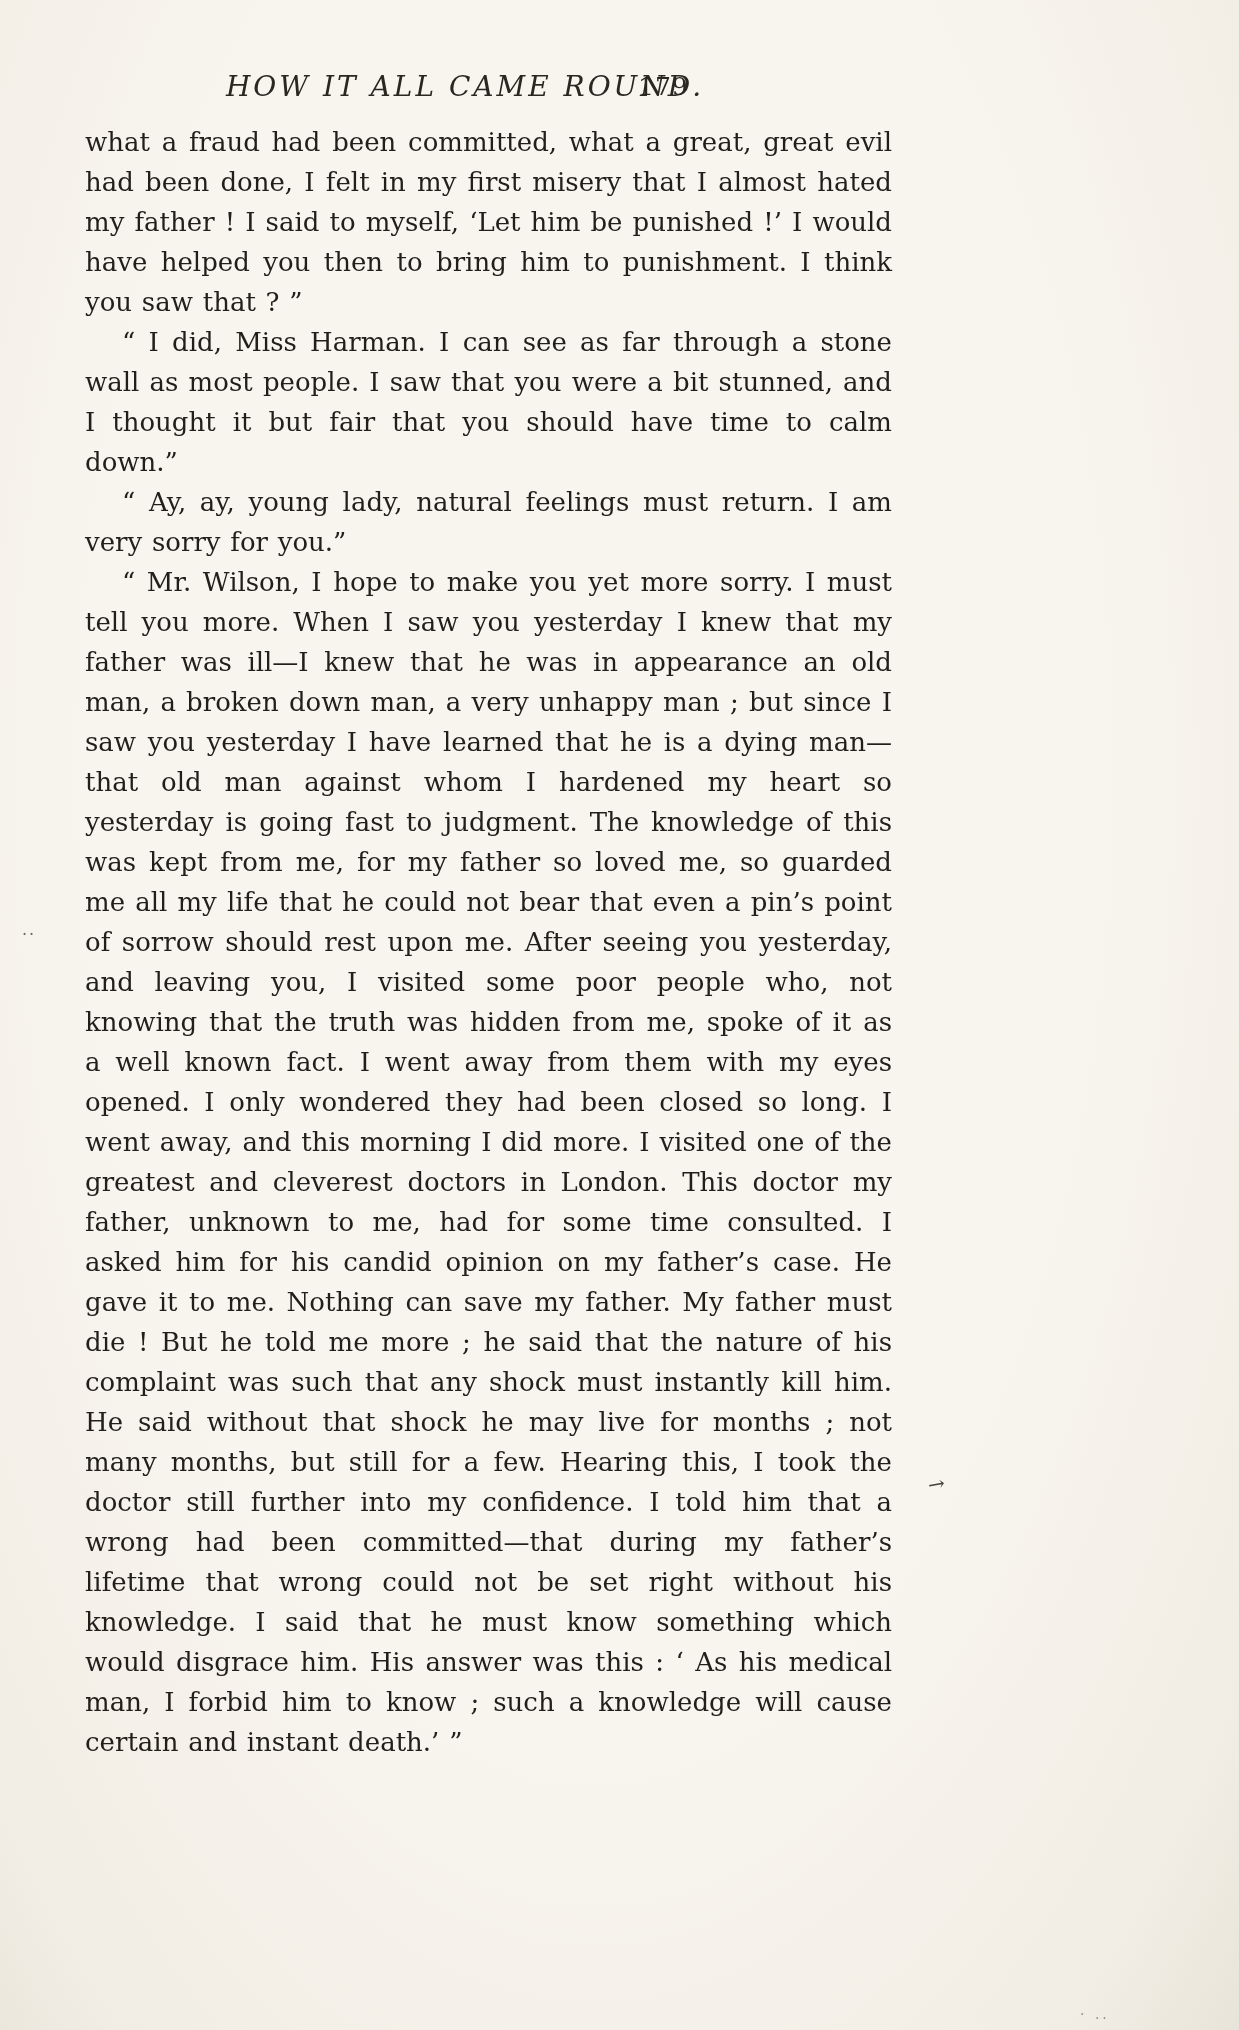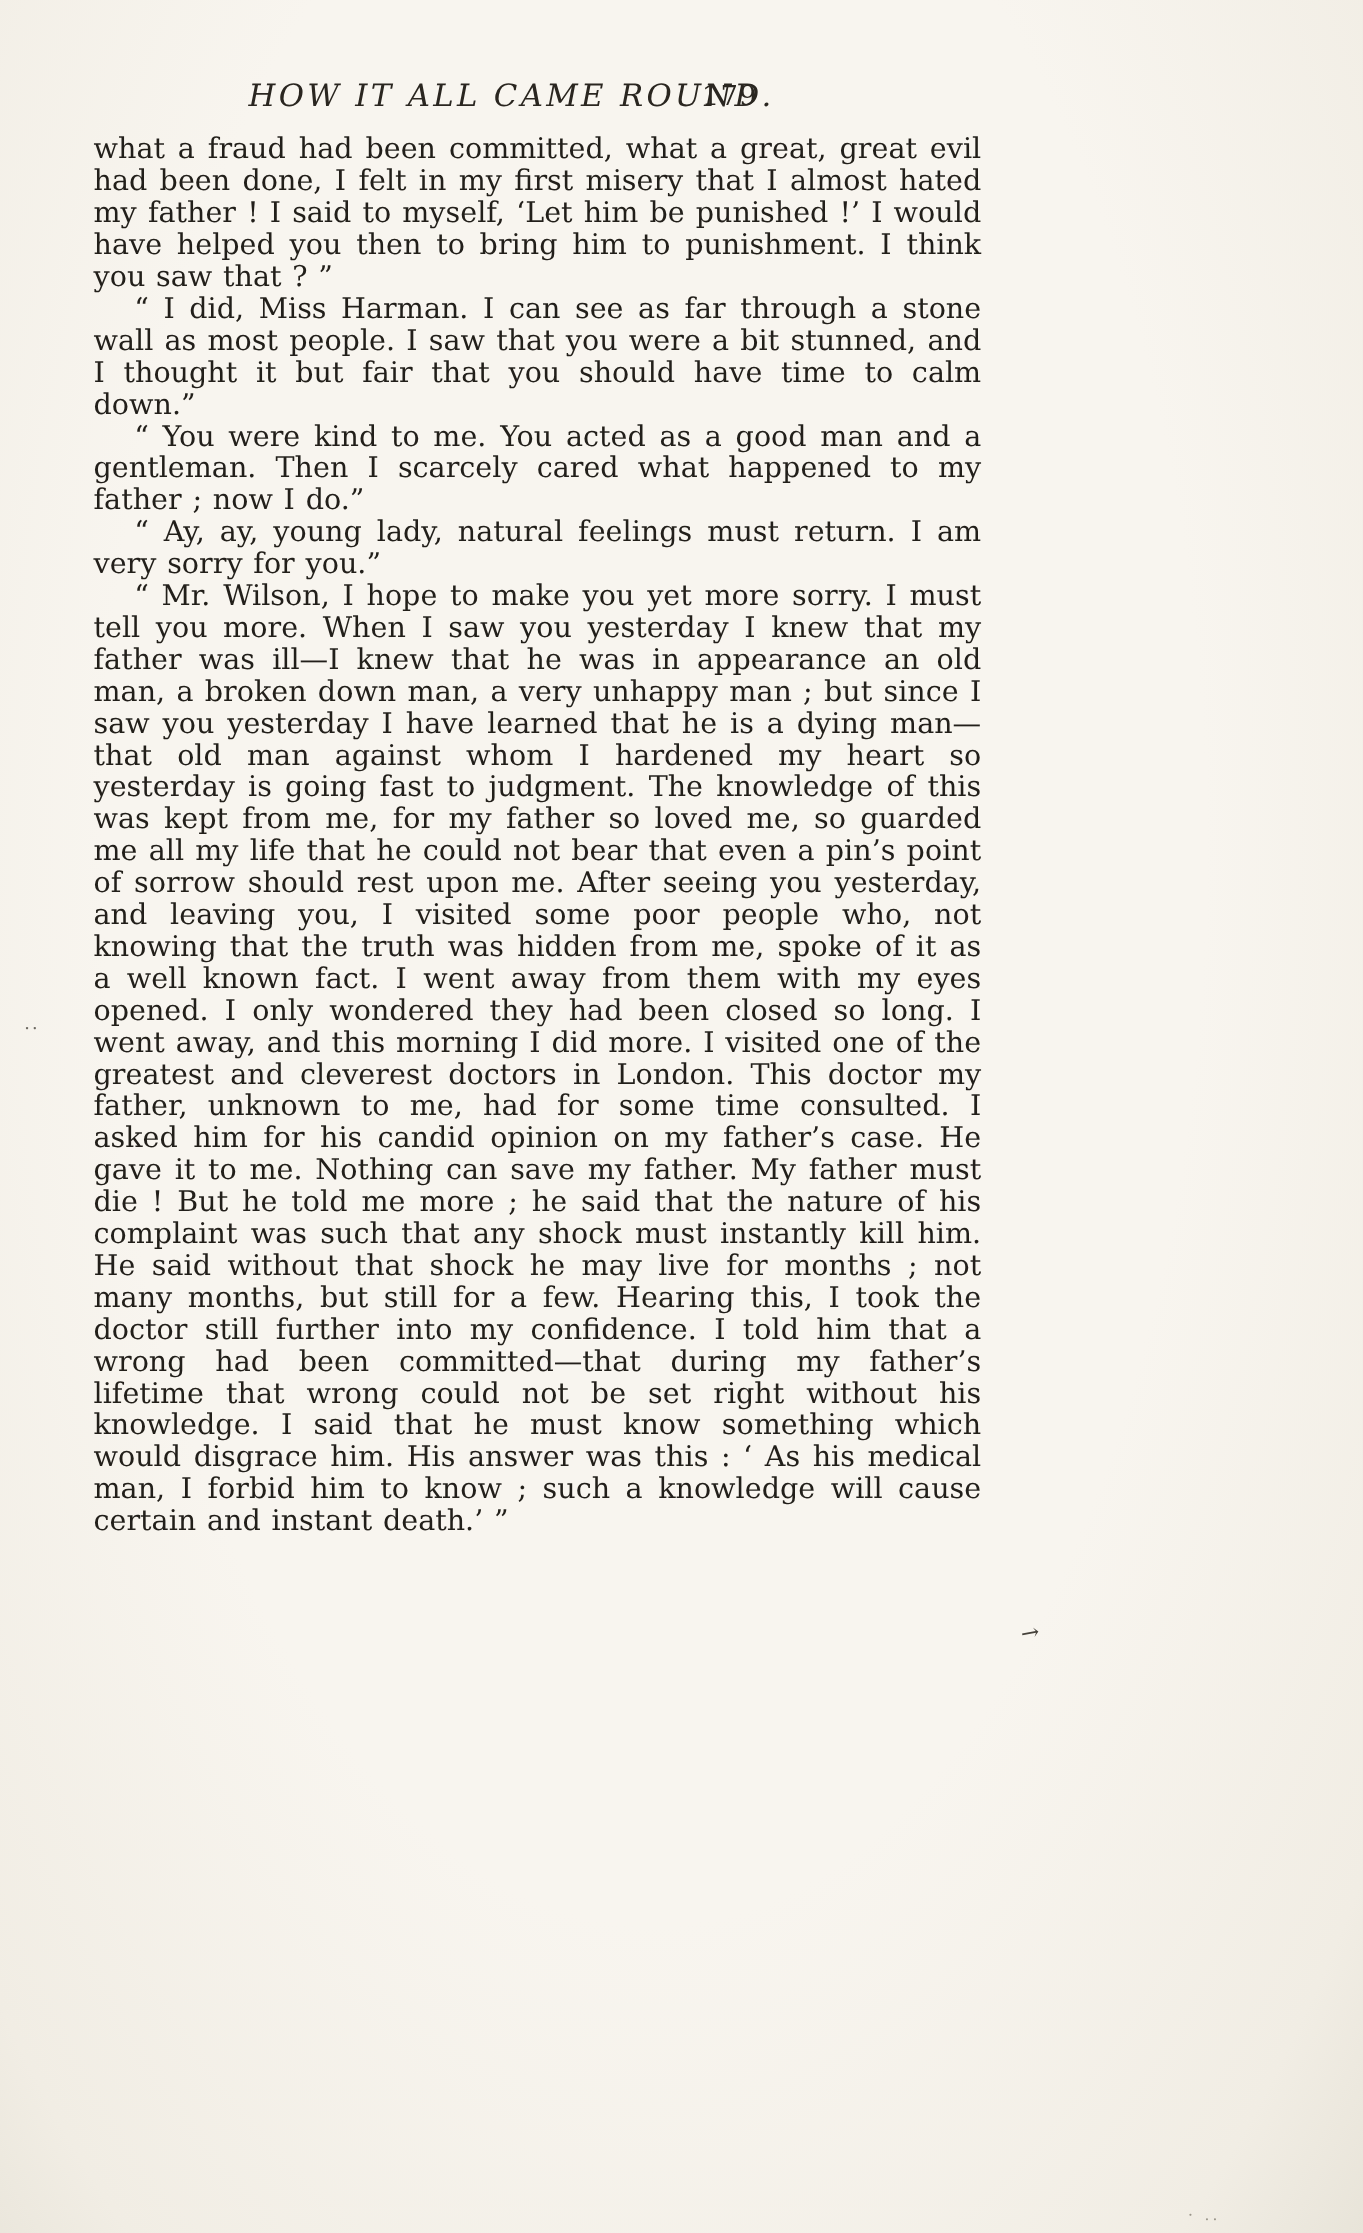--- a/index.html
+++ b/index.html
@@ -40,21 +40,21 @@
     letter-spacing: 1px;
     color: #2a2620;
   }
   .page-body {
     position: absolute;
     top: 122px;
     left: 85px;
     width: 807px;
     text-align: justify;
     font-size: 26px;
-    line-height: 29px;
+    line-height: 40px;
     word-spacing: 1.5px;
     color: #221f1a;
   }
   .page-body p {
     margin: 0;
     padding: 0;
   }
   .page-body p.indent {
     text-indent: 37px;
   }
@@ -89,21 +89,20 @@
 
 <div class="page">
 
   <div class="header-title">HOW IT ALL CAME ROUND.</div>
 
   <div class="page-number">179</div>
 
   <div class="page-body">
     <p>what a fraud had been committed, what a great, great evil had been done, I felt in my first misery that I almost hated my father !  I said to myself, ‘Let him be punished !’  I would have helped you then to bring him to punishment.  I think you saw that ? ”</p>
     <p class="indent">“ I did, Miss Harman.  I can see as far through a stone wall as most people.  I saw that you were a bit stunned, and I thought it but fair that you should have time to calm down.”</p>
-    <p class="indent">“ You were kind to me.  You acted as a good man and a gentleman.  Then I scarcely cared what happened to my father ; now I do.”</p>
     <p class="indent">“ Ay, ay, young lady, natural feelings must return.  I am very sorry for you.”</p>
     <p class="indent">“ Mr. Wilson, I hope to make you yet more sorry.  I must tell you more.  When I saw you yesterday I knew that my father was ill—I knew that he was in appearance an old man, a broken down man, a very unhappy man ; but since I saw you yesterday I have learned that he is a dying man—that old man against whom I hardened my heart so yesterday is going fast to judgment.  The knowledge of this was kept from me, for my father so loved me, so guarded me all my life that he could not bear that even a pin’s point of sorrow should rest upon me.  After seeing you yesterday, and leaving you, I visited some poor people who, not knowing that the truth was hidden from me, spoke of it as a well known fact.  I went away from them with my eyes opened.  I only wondered they had been closed so long.  I went away, and this morning I did more.  I visited one of the greatest and cleverest doctors in London.  This doctor my father, unknown to me, had for some time consulted.  I asked him for his candid opinion on my father’s case.  He gave it to me.  Nothing can save my father.  My father must die !  But he told me more ; he said that the nature of his complaint was such that any shock must instantly kill him.  He said without that shock he may live for months ; not many months, but still for a few.  Hearing this, I took the doctor still further into my confidence.  I told him that a wrong had been committed—that during my father’s lifetime that wrong could not be set right without his knowledge.  I said that he must know something which would disgrace him.  His answer was this :  ‘ As his medical man, I forbid him to know ; such a knowledge will cause certain and instant death.’ ”</p>
   </div>
 
   <div class="mark mark-left">..</div>
 
   <div class="mark mark-right">→</div>
 
   <div class="mark mark-bottom">· ..</div>
 

